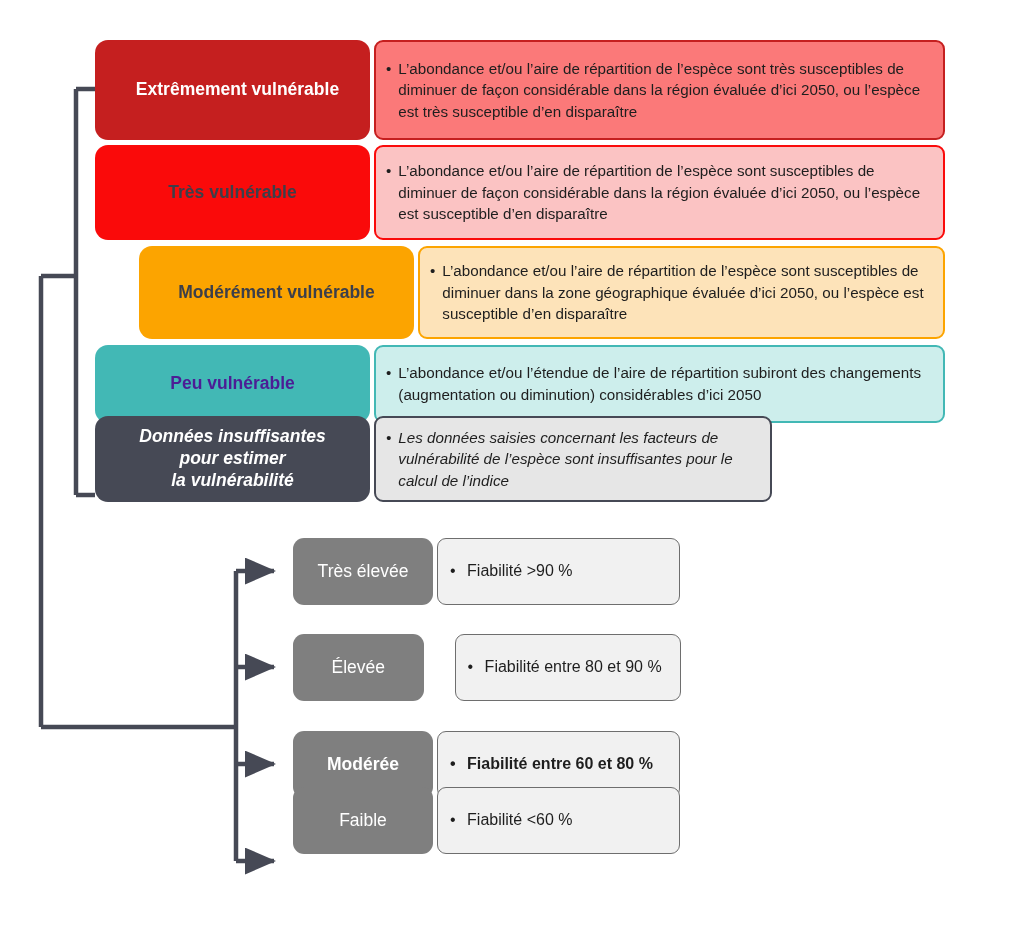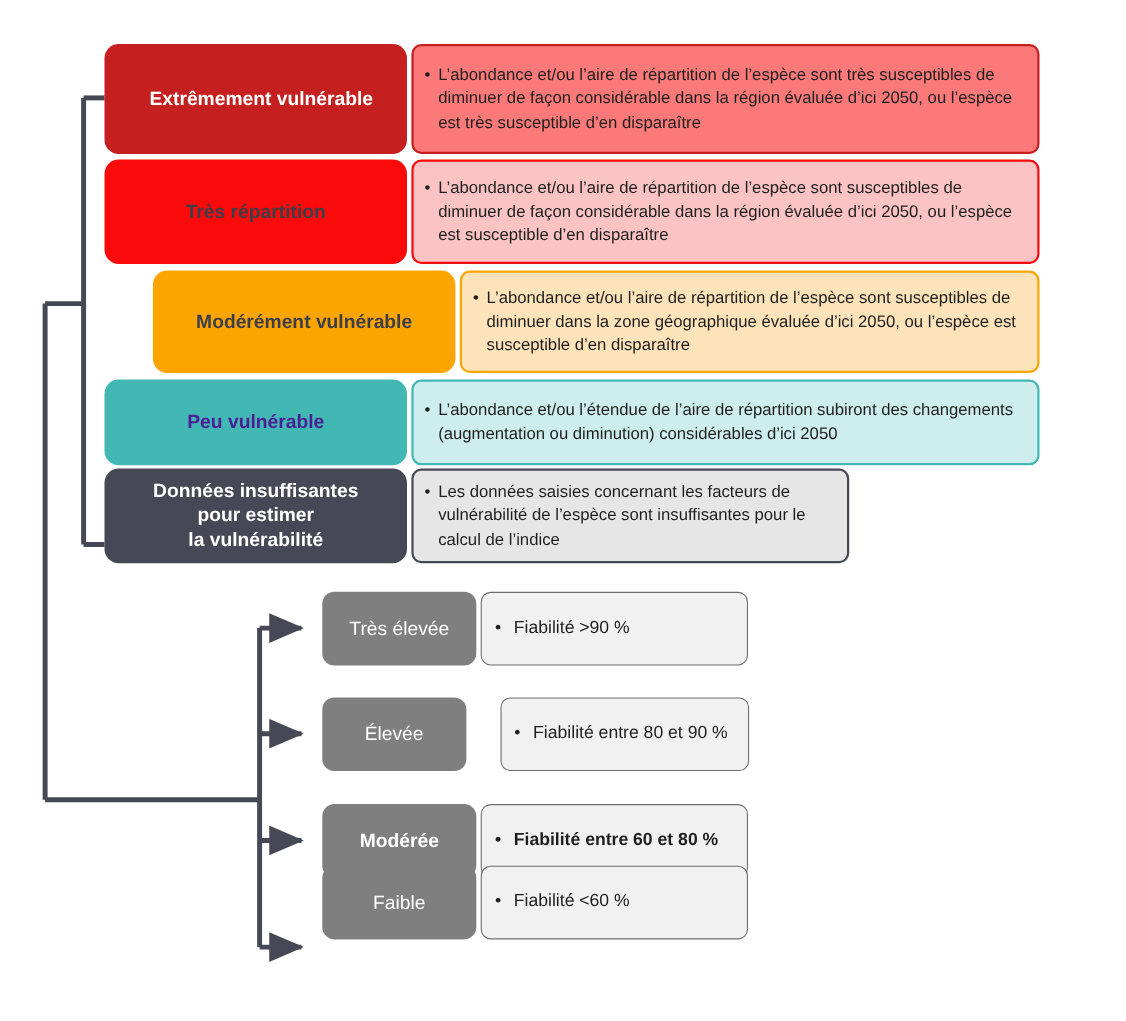--- a/index.html
+++ b/index.html
@@ -153,21 +153,21 @@
     <div class="vuln-label" style="background:#c51f1f; color:#ffffff;padding-left:20px;">Extrêmement vulnérable</div>
     <div class="vuln-desc" style="background:#fb7979; border-color:#c51f1f;">
       <div class="bullet-line">
         <span class="bullet">•</span>
         <span>L’abondance et/ou l’aire de répartition de l’espèce sont très susceptibles de diminuer de façon considérable dans la région évaluée d’ici 2050, ou l’espèce est très susceptible d’en disparaître</span>
       </div>
     </div>
   </div>
 
   <div class="vuln-row" style="left:95px; top:145px; width:850px; height:95px;">
-    <div class="vuln-label" style="background:#fa0a0a; color:#3c3f4a;">Très répartition</div>
+    <div class="vuln-label" style="background:#fa0a0a; color:#3c3f4a;">Très vulnérable</div>
     <div class="vuln-desc" style="background:#fbc3c3; border-color:#fa0a0a;">
       <div class="bullet-line">
         <span class="bullet">•</span>
         <span>L’abondance et/ou l’aire de répartition de l’espèce sont susceptibles de diminuer de façon considérable dans la région évaluée d’ici 2050, ou l’espèce est susceptible d’en disparaître</span>
       </div>
     </div>
   </div>
 
   <div class="vuln-row" style="left:95px; top:246px; width:850px; height:93px;">
     <div class="vuln-label" style="background:#fca400; color:#3c3f4a;margin-left:44px;">Modérément vulnérable</div>
@@ -182,21 +182,21 @@
   <div class="vuln-row" style="left:95px; top:345px; width:850px; height:78px;">
     <div class="vuln-label" style="background:#42b8b5; color:#4c1d95;">Peu vulnérable</div>
     <div class="vuln-desc" style="background:#cdeeec; border-color:#42b8b5;">
       <div class="bullet-line">
         <span class="bullet">•</span>
         <span>L’abondance et/ou l’étendue de l’aire de répartition subiront des changements (augmentation ou diminution) considérables d’ici 2050</span>
       </div>
     </div>
   </div>
 
-  <div class="vuln-row" style="left:95px; top:426px; width:677px; height:86px;">
+  <div class="vuln-row" style="left:95px; top:416px; width:677px; height:86px;font-style:italic;">
     <div class="vuln-label multiline" style="background:#464955; color:#ffffff; white-space:pre-line;">Données insuffisantes
 pour estimer
 la vulnérabilité</div>
     <div class="vuln-desc" style="background:#e6e6e6; border-color:#464955;">
       <div class="bullet-line">
         <span class="bullet">•</span>
         <span>Les données saisies concernant les facteurs de vulnérabilité de l’espèce sont insuffisantes pour le calcul de l’indice</span>
       </div>
     </div>
   </div>

